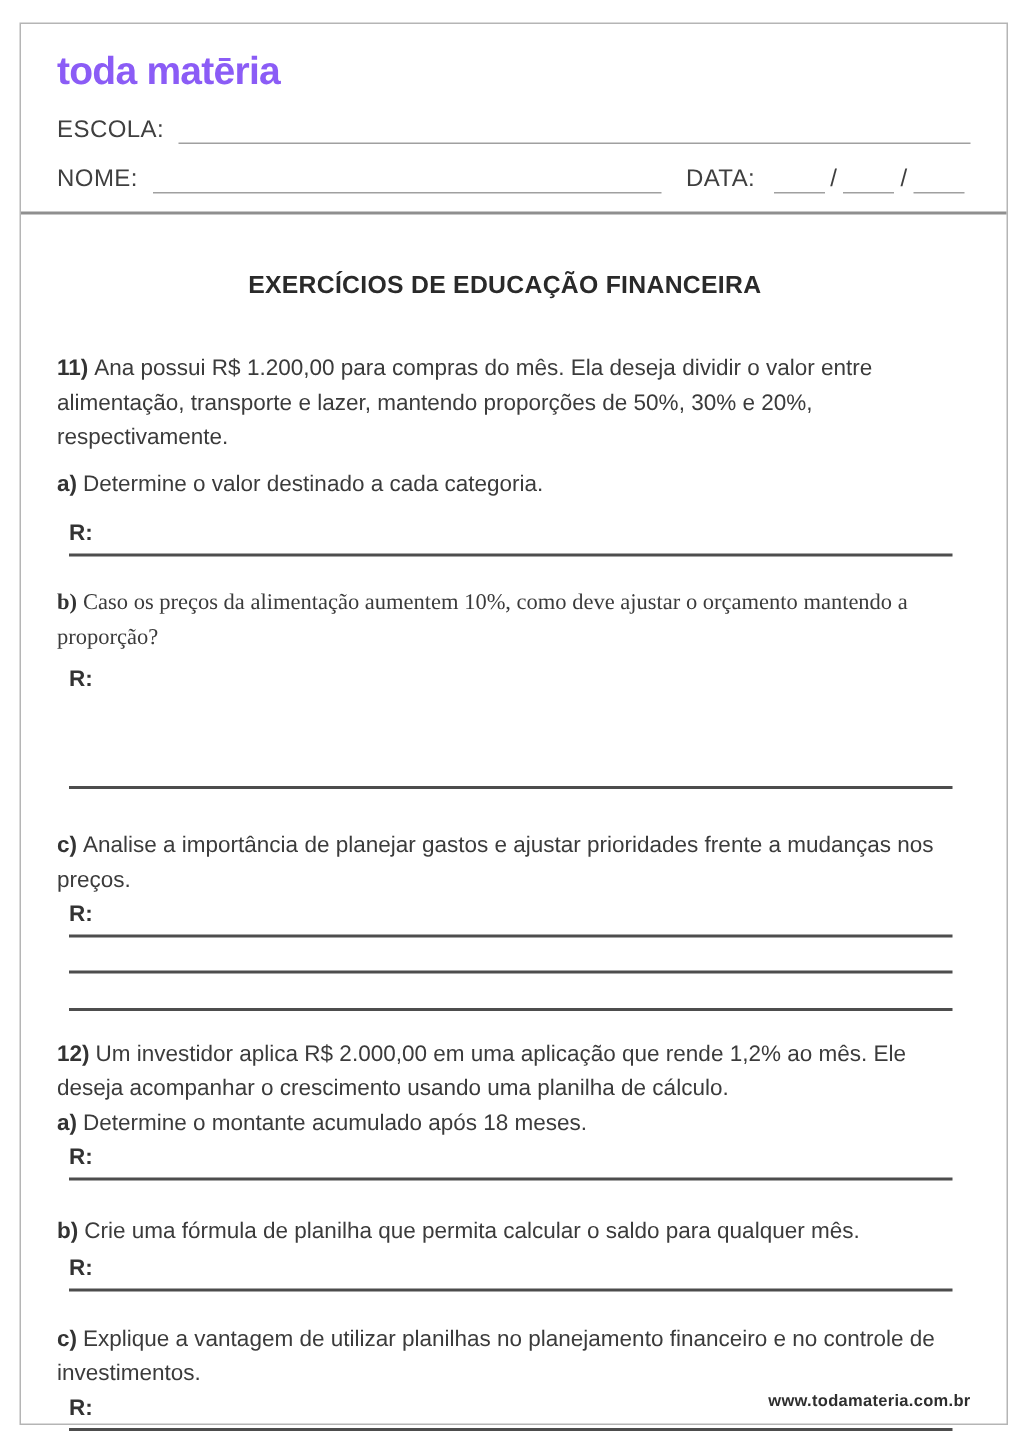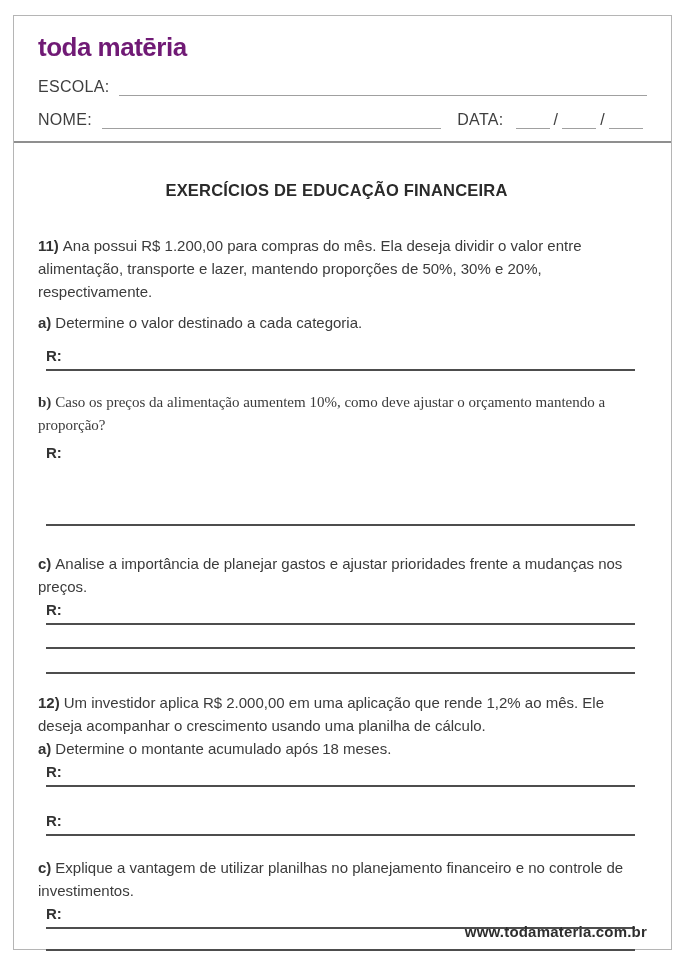--- a/index.html
+++ b/index.html
@@ -19,21 +19,21 @@
   
   .header {
     height: 127px;
     padding: 16px 24px 0 24px;
     border-bottom: 2px solid #8f8f8f;
   }
   .logo {
     font-size: 26px;
     font-weight: 700;
     letter-spacing: -0.5px;
-    color: #701a75;
+    color: #8b5cf6;
   }
   .form-row {
     display: flex;
     align-items: flex-end;
     margin-top: 15px;
     font-size: 16px;
     color: #3f3f3f;
     letter-spacing: 0.3px;
   }
   .fill-line {
@@ -82,21 +82,21 @@
   .ans.underlined { border-bottom: 2px solid #4d4d4d; }
   .blank-line {
     margin-left: 8px;
     border-bottom: 2px solid #4d4d4d;
     height: 0;
   }
   
   .footer {
     position: absolute;
     right: 24px; bottom: 9px;
-    font-size: 15px;
+    font-size: 11px;
     font-weight: 700;
     color: #2e2e2e;
     letter-spacing: 0.2px;
   }
 </style>
 </head>
 <body>
 
 <div class="page">
 
@@ -157,20 +157,23 @@
       <b>12)</b><span>Um investidor aplica R$ 2.000,00 em uma aplicação que rende 1,2% ao mês. Ele deseja acompanhar o crescimento usando uma planilha de cálculo.</span>
     </p>
 
     <p class="q">
       <b>a)</b><span>Determine o montante acumulado após 18 meses.</span>
     </p>
     <div class="ans underlined" style="margin-bottom:22px;">
       <b>R:</b>
     </div>
 
+    <p class="q" style="margin-bottom:2px;">
+      <b>b)</b><span>Crie uma fórmula de planilha que permita calcular o saldo para qualquer mês.</span>
+    </p>
     <div class="ans underlined" style="margin-bottom:20px;">
       <b>R:</b>
     </div>
 
     <p class="q">
       <b>c)</b><span>Explique a vantagem de utilizar planilhas no planejamento financeiro e no controle de investimentos.</span>
     </p>
     <div class="ans underlined">
       <b>R:</b>
     </div>

